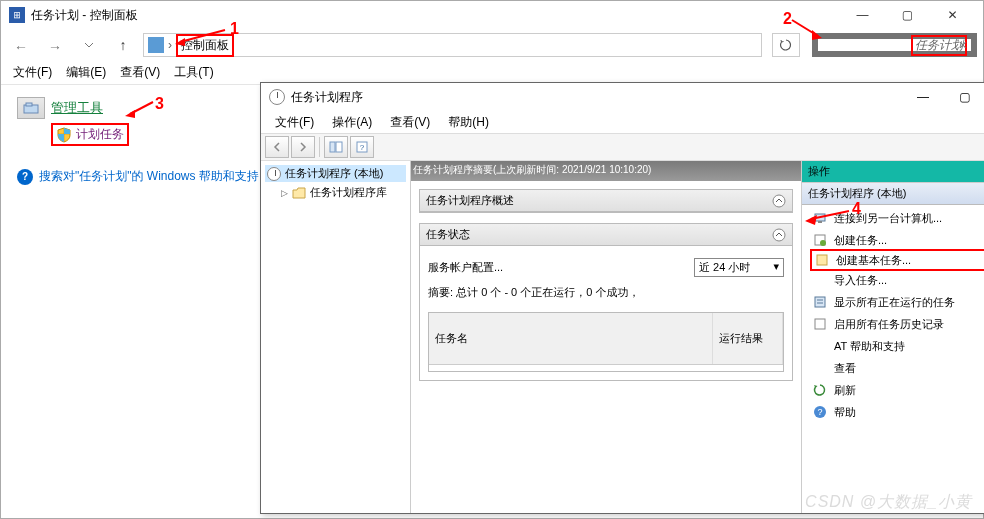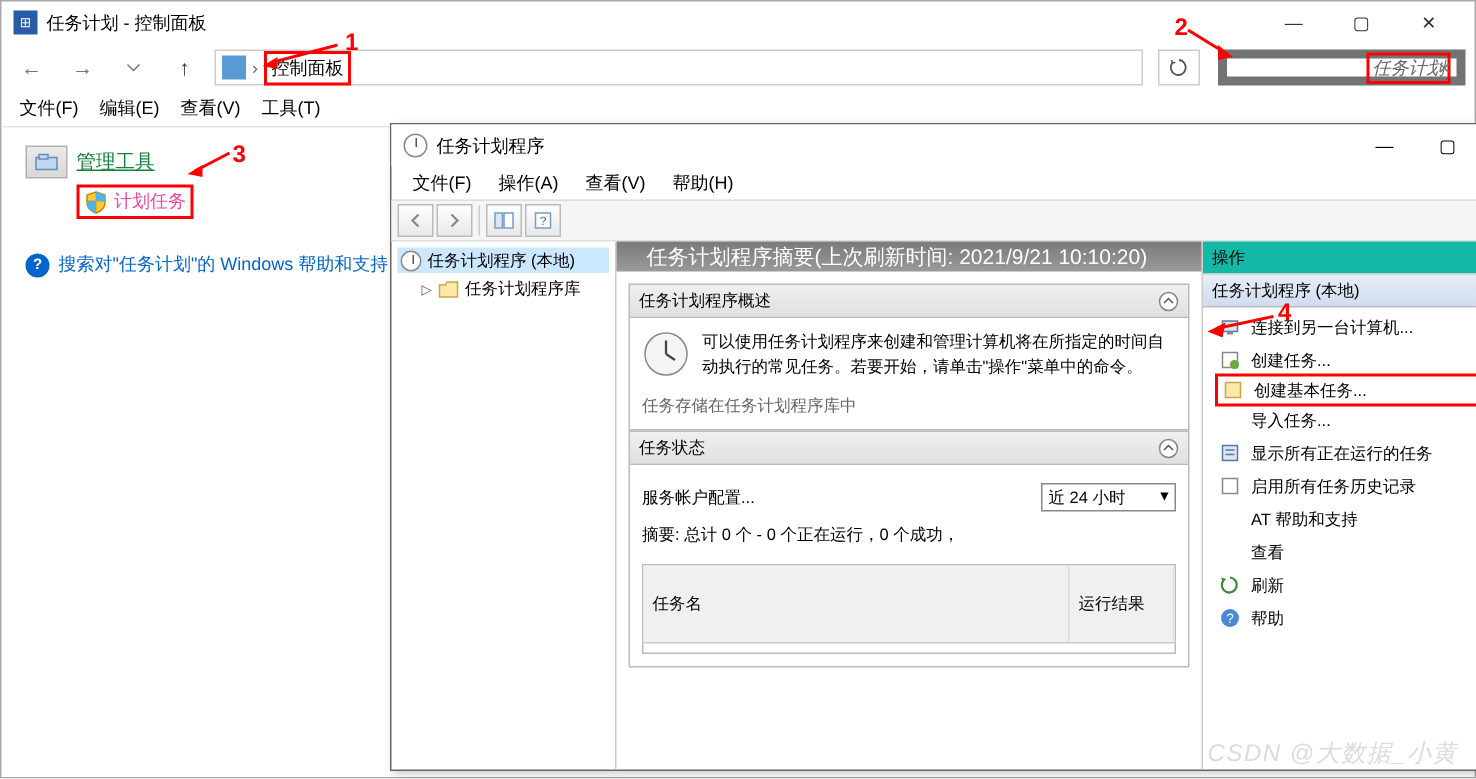--- a/index.html
+++ b/index.html
@@ -29,21 +29,21 @@
 
 .cp-menubar { height: 24px; display: flex; align-items: center; padding: 0 6px; gap: 2px; border-bottom: 1px solid #e5e5e5; }
 .cp-menu-item { padding: 2px 6px; }
 
 .cp-body { padding: 12px 16px; }
 .cp-header-link { display: flex; align-items: center; gap: 6px; margin-bottom: 4px; }
 .cp-header-icon { width: 28px; height: 22px; border: 1px solid #b0b0b0; background: linear-gradient(#eaeaea,#d8d8d8); display:flex; align-items:center; justify-content:center; }
 .cp-header-text { color: #15803d; text-decoration: underline; font-size: 13px; }
 .cp-sublink-wrap { margin-left: 34px; border: 2px solid #f00; display: inline-flex; align-items: center; gap: 4px; padding: 1px 3px; }
 .cp-sublink-icon { width: 16px; height: 16px; }
-.cp-sublink-text { color: #ec4899; }
+.cp-sublink-text { color: #701a75; }
 .cp-help-link { margin-top: 22px; display: flex; align-items: center; gap: 6px; color: #0066cc; }
 .help-icon { width: 16px; height: 16px; border-radius: 50%; background: #0066cc; color: #fff; display: flex; align-items: center; justify-content: center; font-size: 10px; font-weight: bold; }
 
 
 .anno { position: absolute; color: #f00; font-size: 16px; font-weight: bold; }
 .arrow-anno { position: absolute; }
 
 
 .ts-window { position: absolute; left: 260px; top: 82px; width: 773px; height: 432px; border: 1px solid #666; background: #fff; box-shadow: 2px 2px 6px rgba(0,0,0,0.2); }
 .ts-titlebar { height: 28px; display: flex; align-items: center; justify-content: space-between; padding: 0 4px 0 8px; background: #fff; }
@@ -59,23 +59,23 @@
 .ts-tool-sep { width: 1px; height: 20px; background: #ccc; margin: 0 2px; }
 
 .ts-content { display: flex; height: calc(100% - 78px); }
 .ts-tree { width: 150px; border-right: 1px solid #ccc; padding: 4px; }
 .tree-root { display: flex; align-items: center; gap: 4px; background: #cce8ff; padding: 1px 2px; }
 .tree-child { display: flex; align-items: center; gap: 4px; padding: 1px 2px; margin-left: 14px; margin-top: 2px; }
 .tree-expander { font-size: 9px; color: #666; }
 .tree-icon { width: 14px; height: 14px; }
 
 .ts-center { flex: 1; display: flex; flex-direction: column; border-right: 1px solid #ccc; min-width: 0; }
-.ts-center-header { height: 20px; background: linear-gradient(#7a7a7a,#9a9a9a); color: #fff; font-size: 14px; padding: 2px 20px; white-space: nowrap; overflow: hidden; }
+.ts-center-header { height: 20px; background: linear-gradient(#7a7a7a,#9a9a9a); color: #fff; font-size: 10px; padding: 2px 2px; white-space: nowrap; overflow: hidden; }
 .ts-center-body { flex: 1; padding: 8px; overflow: auto; }
-.ts-panel { border: 1px solid #bbb; }
+.ts-panel { border: 1px solid #bbb; margin-bottom: 10px; }
 .ts-panel-header { background: linear-gradient(#f0f0f0,#e0e0e0); padding: 3px 6px; display: flex; justify-content: space-between; align-items: center; border-bottom: 1px solid #bbb; font-size: 11px; }
 .ts-panel-body { padding: 8px; font-size: 11px; }
 .overview-row { display: flex; gap: 8px; }
 .overview-icon { width: 32px; height: 32px; flex-shrink: 0; }
 .overview-text { line-height: 1.5; }
 .status-row { padding: 4px 0; }
 .status-select { border: 1px solid #888; padding: 1px 4px; display: inline-block; min-width: 90px; }
 .task-list { border: 1px solid #bbb; height: 60px; margin-top: 8px; }
 .task-list-header { display: flex; background: #f0f0f0; border-bottom: 1px solid #ccc; font-size: 11px; }
 .task-col { padding: 18px 6px; border-right: 1px solid #ddd; }
@@ -254,33 +254,20 @@
       <div class="ts-center-body">
         <div class="ts-panel">
           <div class="ts-panel-header">
             <span>任务计划程序概述</span>
             <span>
                 <svg width="14" height="14">
                   <circle cx="7" cy="7" r="6" fill="#fff" stroke="#888"></circle>
                   <path d="M4 8 L7 5 L10 8" stroke="#555" fill="none"></path>
                 </svg>
               </span>
-          </div>
-          <div class="ts-panel-body">
-            <div class="overview-row">
-              <span class="overview-icon">
-                <svg width="32" height="32">
-                    <circle cx="16" cy="16" r="14" fill="#f5f5f5" stroke="#888"></circle>
-                    <line x1="16" y1="16" x2="16" y2="7" stroke="#444" stroke-width="1.5"></line>
-                    <line x1="16" y1="16" x2="22" y2="20" stroke="#444" stroke-width="1.5"></line>
-                  </svg>
-              </span>
-              <span class="overview-text">可以使用任务计划程序来创建和管理计算机将在所指定的时间自动执行的常见任务。若要开始，请单击"操作"菜单中的命令。</span>
-            </div>
-            <div style="margin-top:10px; color:#666;">任务存储在任务计划程序库中</div>
           </div>
         </div>
 
         <div class="ts-panel">
           <div class="ts-panel-header">
             <span>任务状态</span>
             <span>
                 <svg width="14" height="14">
                   <circle cx="7" cy="7" r="6" fill="#fff" stroke="#888"></circle>
                   <path d="M4 8 L7 5 L10 8" stroke="#555" fill="none"></path>

